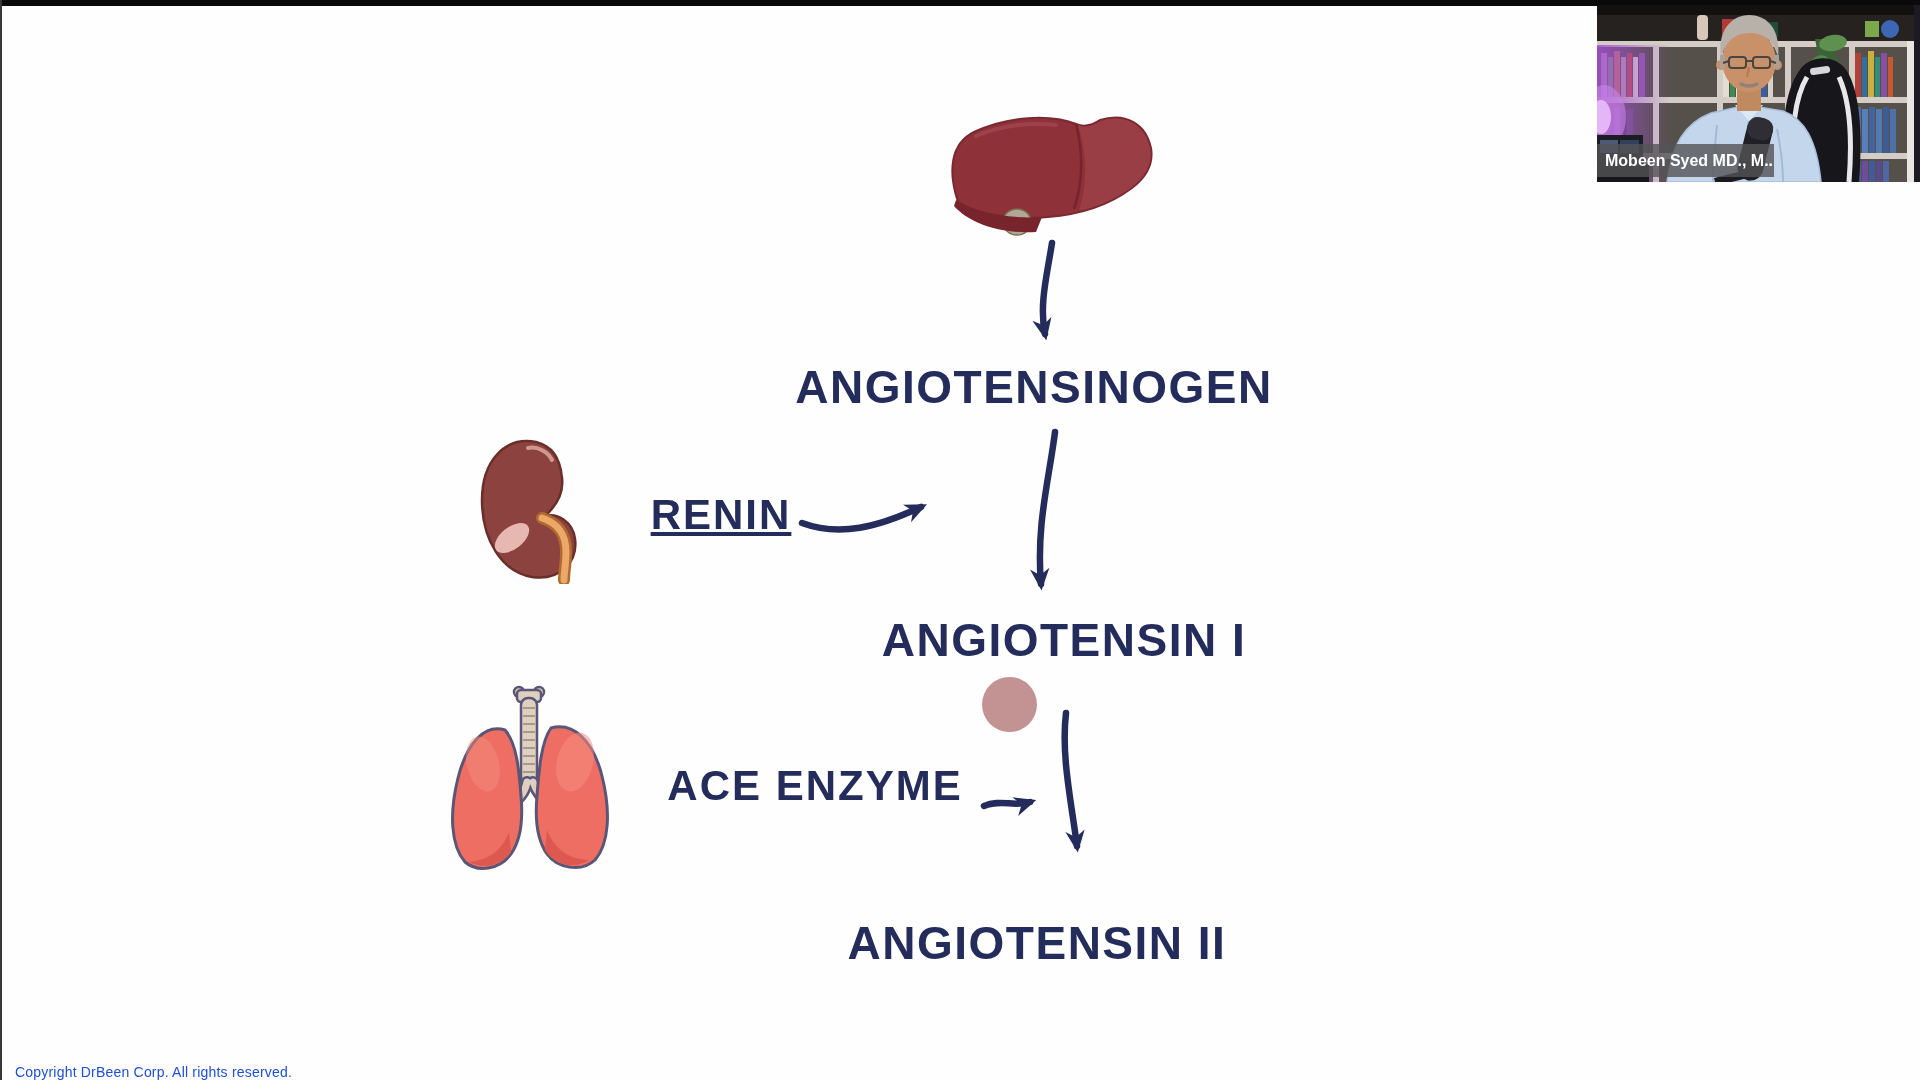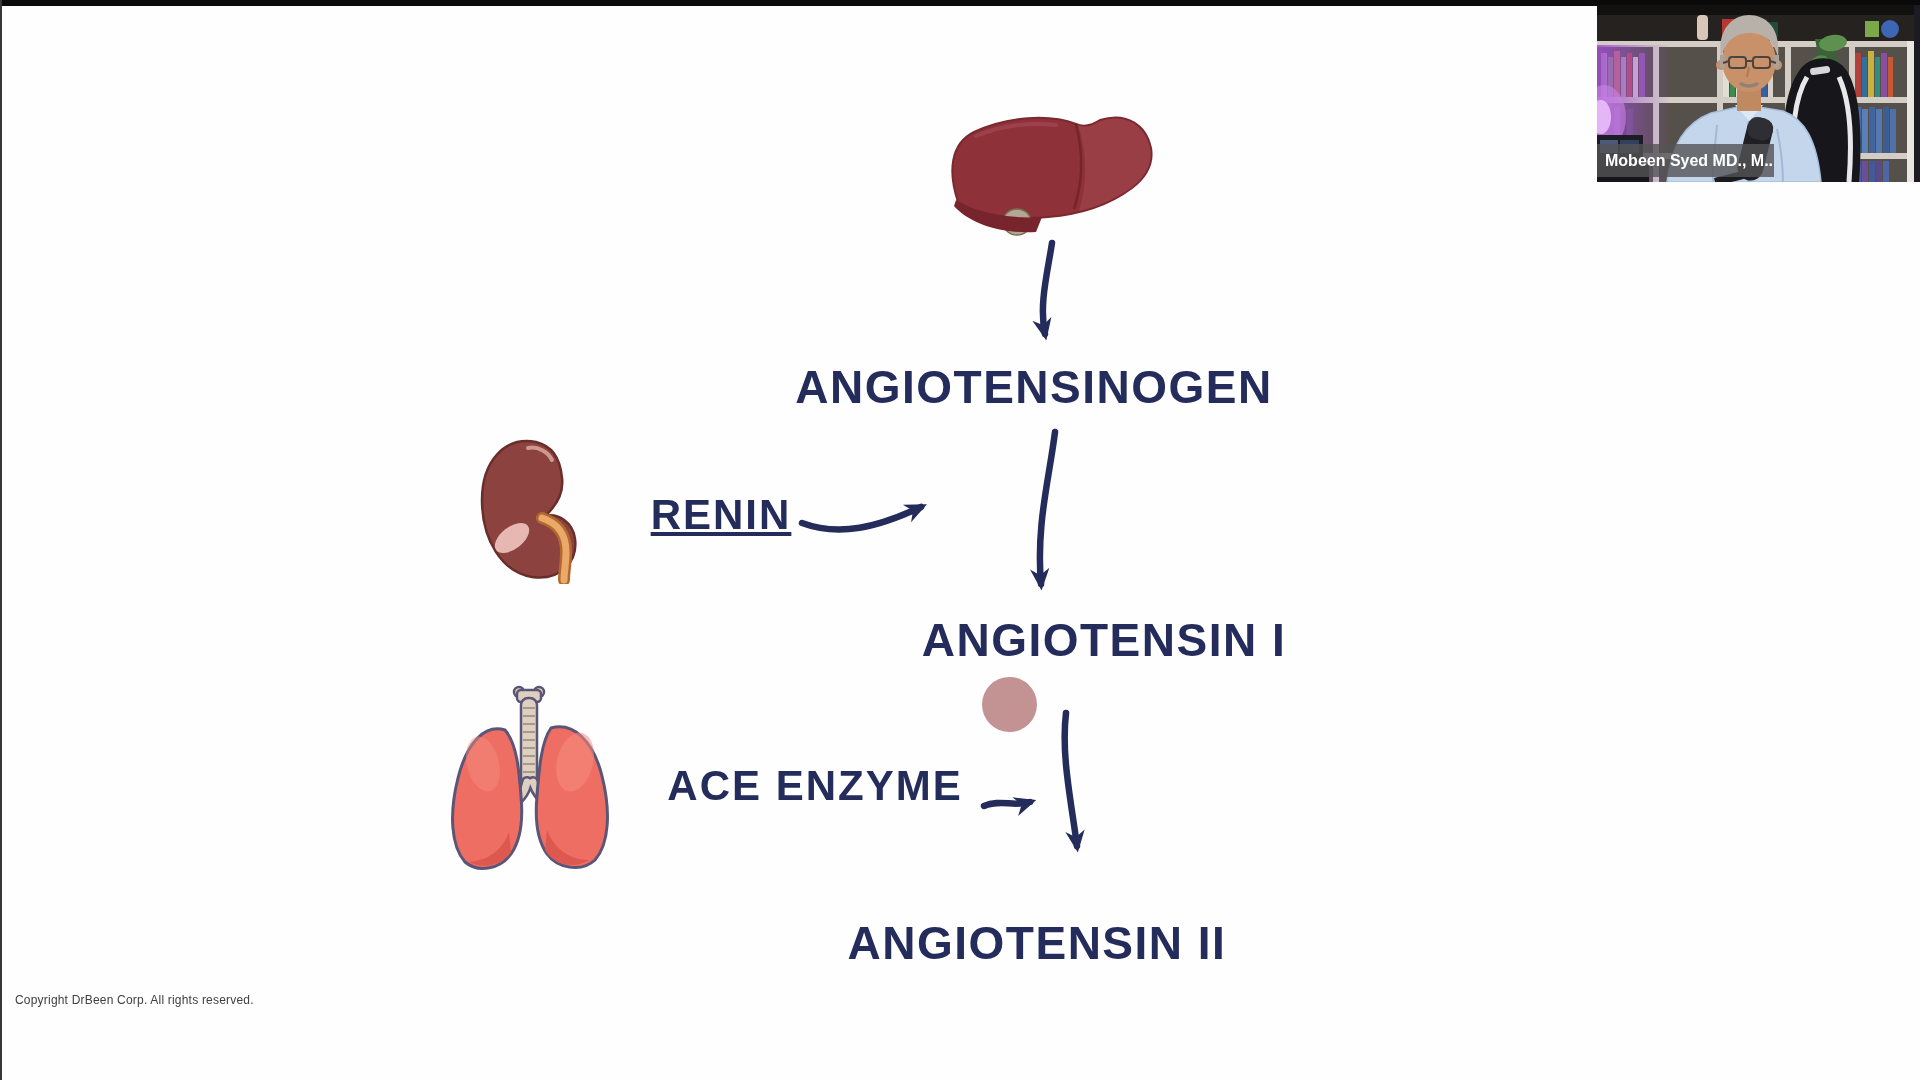--- a/index.html
+++ b/index.html
@@ -15,37 +15,37 @@
   .organ{position:absolute;}
   .organ.liver {left:946px;top:110px;width:212px;height:142px;}
   .organ.kidney{left:476px;top:436px;width:112px;height:148px;}
   .organ.lungs {left:441px;top:684px;width:176px;height:190px;}
 
   .label{position:absolute;transform:translateX(-50%);white-space:nowrap;
          color:#232c5a;font-weight:700;line-height:1;}
   .label.node{font-size:46px;letter-spacing:1.5px;}
   .label.enzyme{font-size:42px;letter-spacing:2px;}
   #node-angiotensinogen{left:1022px;top:364px;margin-left:12px;}
-  #node-angiotensin-i  {left:1064px;top:617px;margin-left:40px;}
+  #node-angiotensin-i  {left:1064px;top:617px;}
   #node-angiotensin-ii {left:1037px;top:901px;margin-top:19px;}
   #label-renin         {left:721px; top:494px;text-decoration:underline;}
   #label-ace           {left:815px; top:765px;}
 
   .pointer-dot{position:absolute;left:982px;top:677px;width:55px;height:55px;
                border-radius:50%;background:#c39394;}
 
   .video{position:absolute;left:1597px;top:5px;width:323px;height:177px;overflow:hidden;
          background:#4a443e;cursor:pointer;}
   .video svg{display:block;width:323px;height:177px;}
   .caption{position:absolute;left:0;top:139px;width:177px;height:33px;
            background:rgba(84,84,86,0.80);color:#ffffff;font-size:16px;font-weight:700;
            line-height:33px;padding-left:8px;box-sizing:border-box;white-space:nowrap;
            overflow:hidden;}
 
-  .footer{position:absolute;left:15px;top:993px;font-size:12px;color:#404040;
+  .footer{position:absolute;left:15px;top:1064px;font-size:14px;color:#1d4ed8;
           letter-spacing:0.2px;}
 </style>
 </head>
 <body>
 
 <div class="stage">
 
   <div class="top-bar"></div>
 
   <svg class="arrows" viewBox="0 0 1920 1080">

